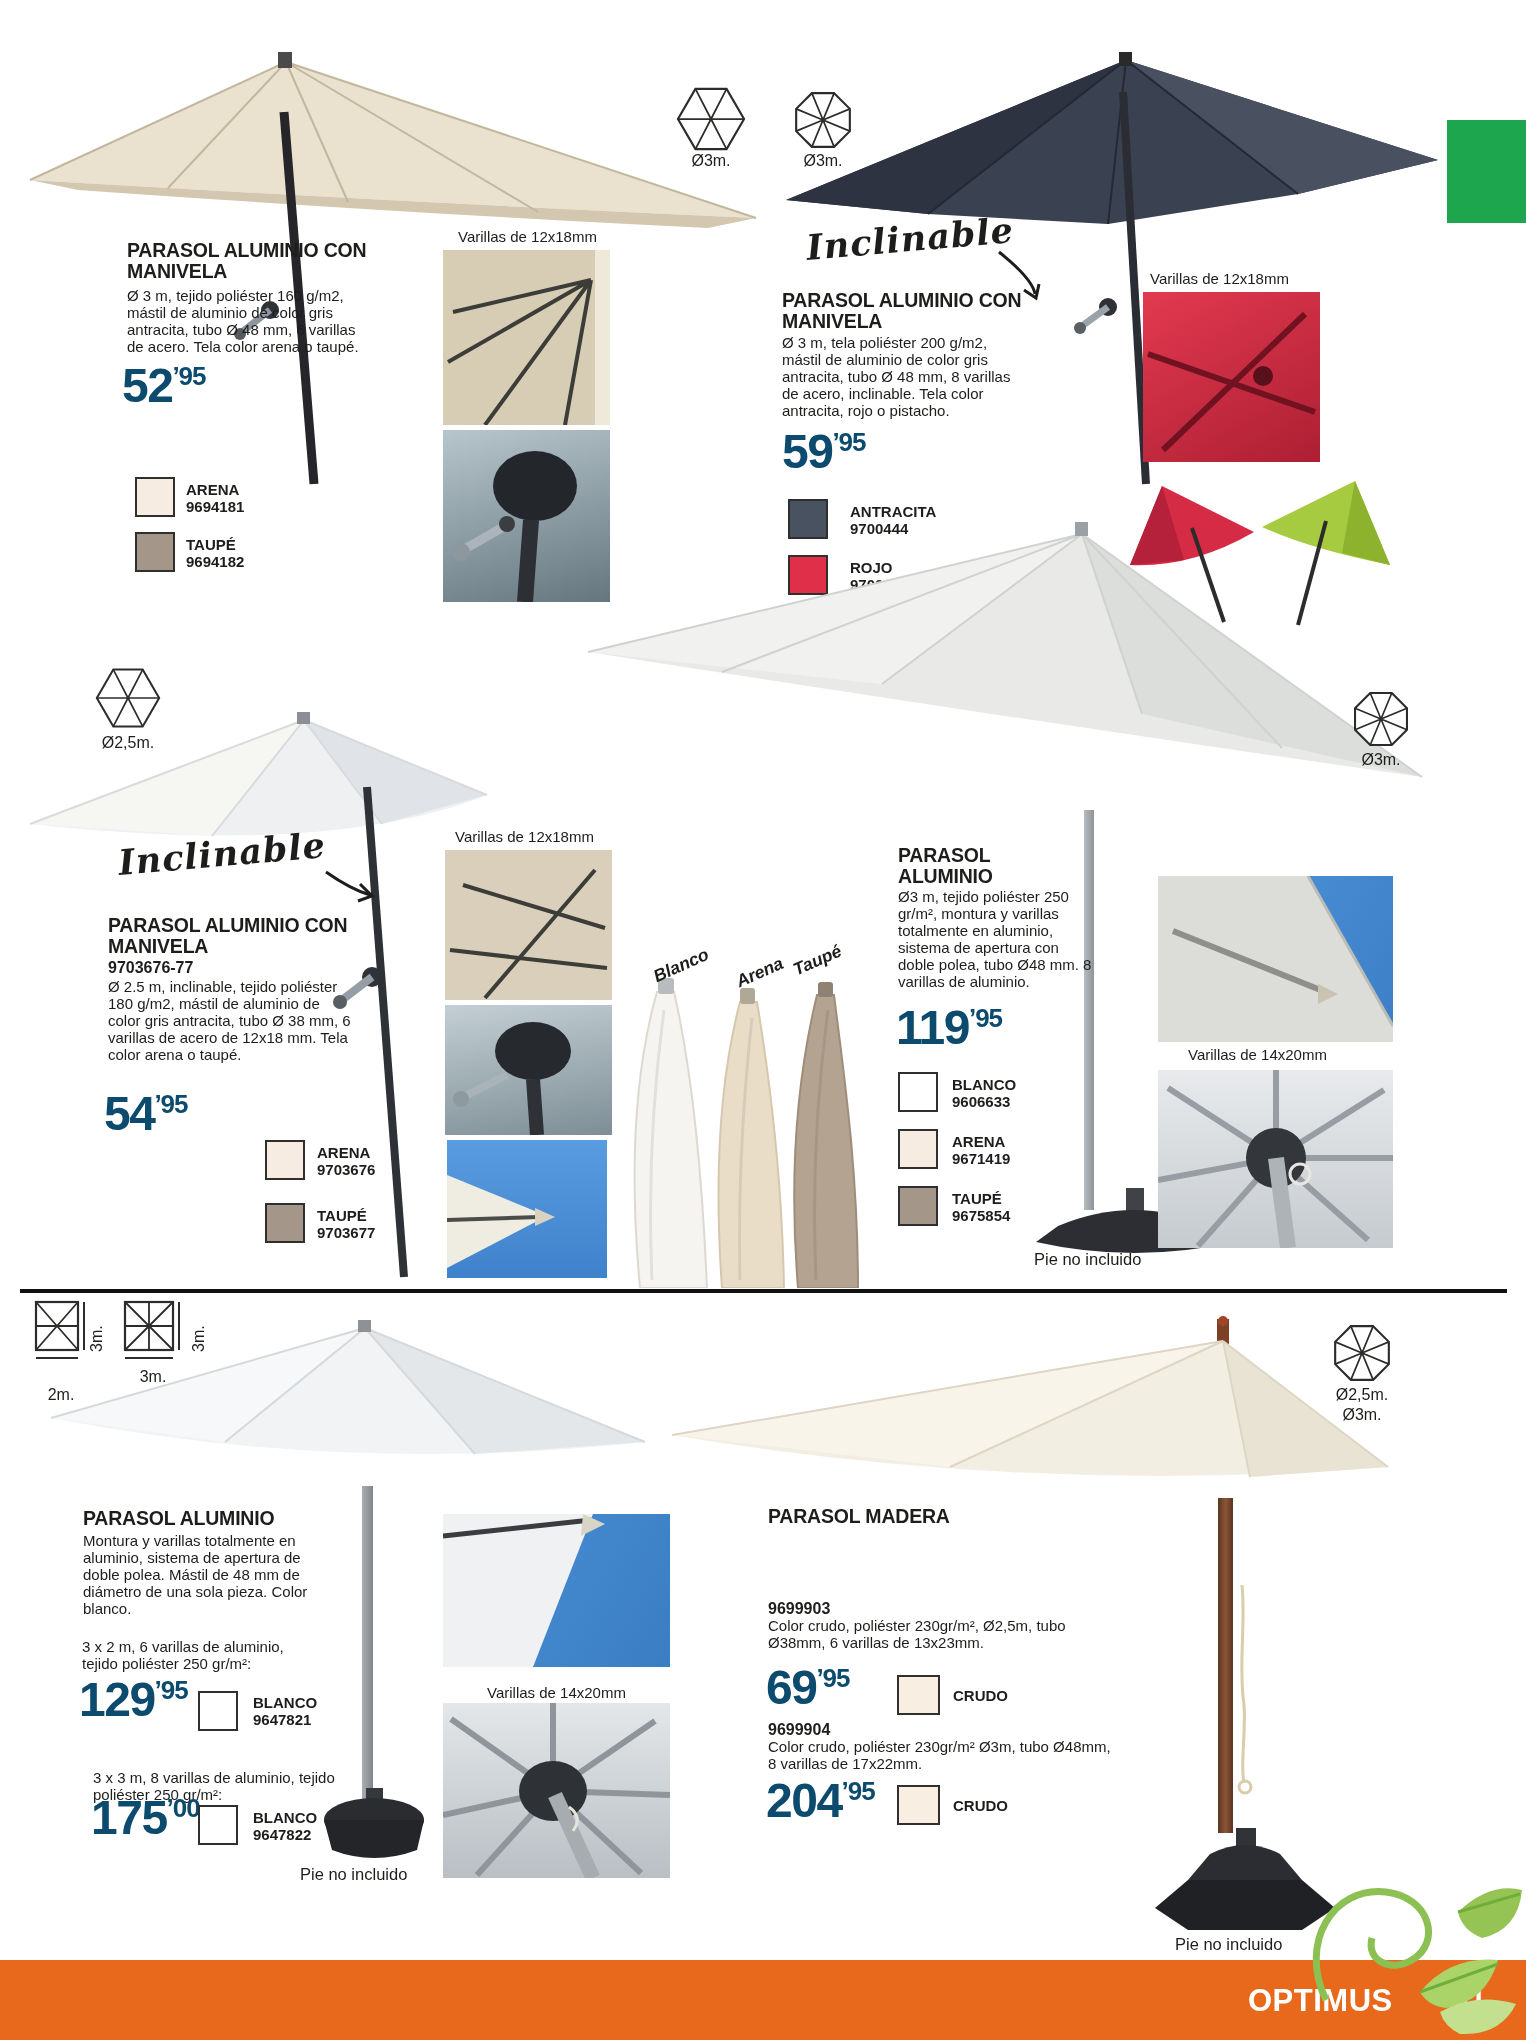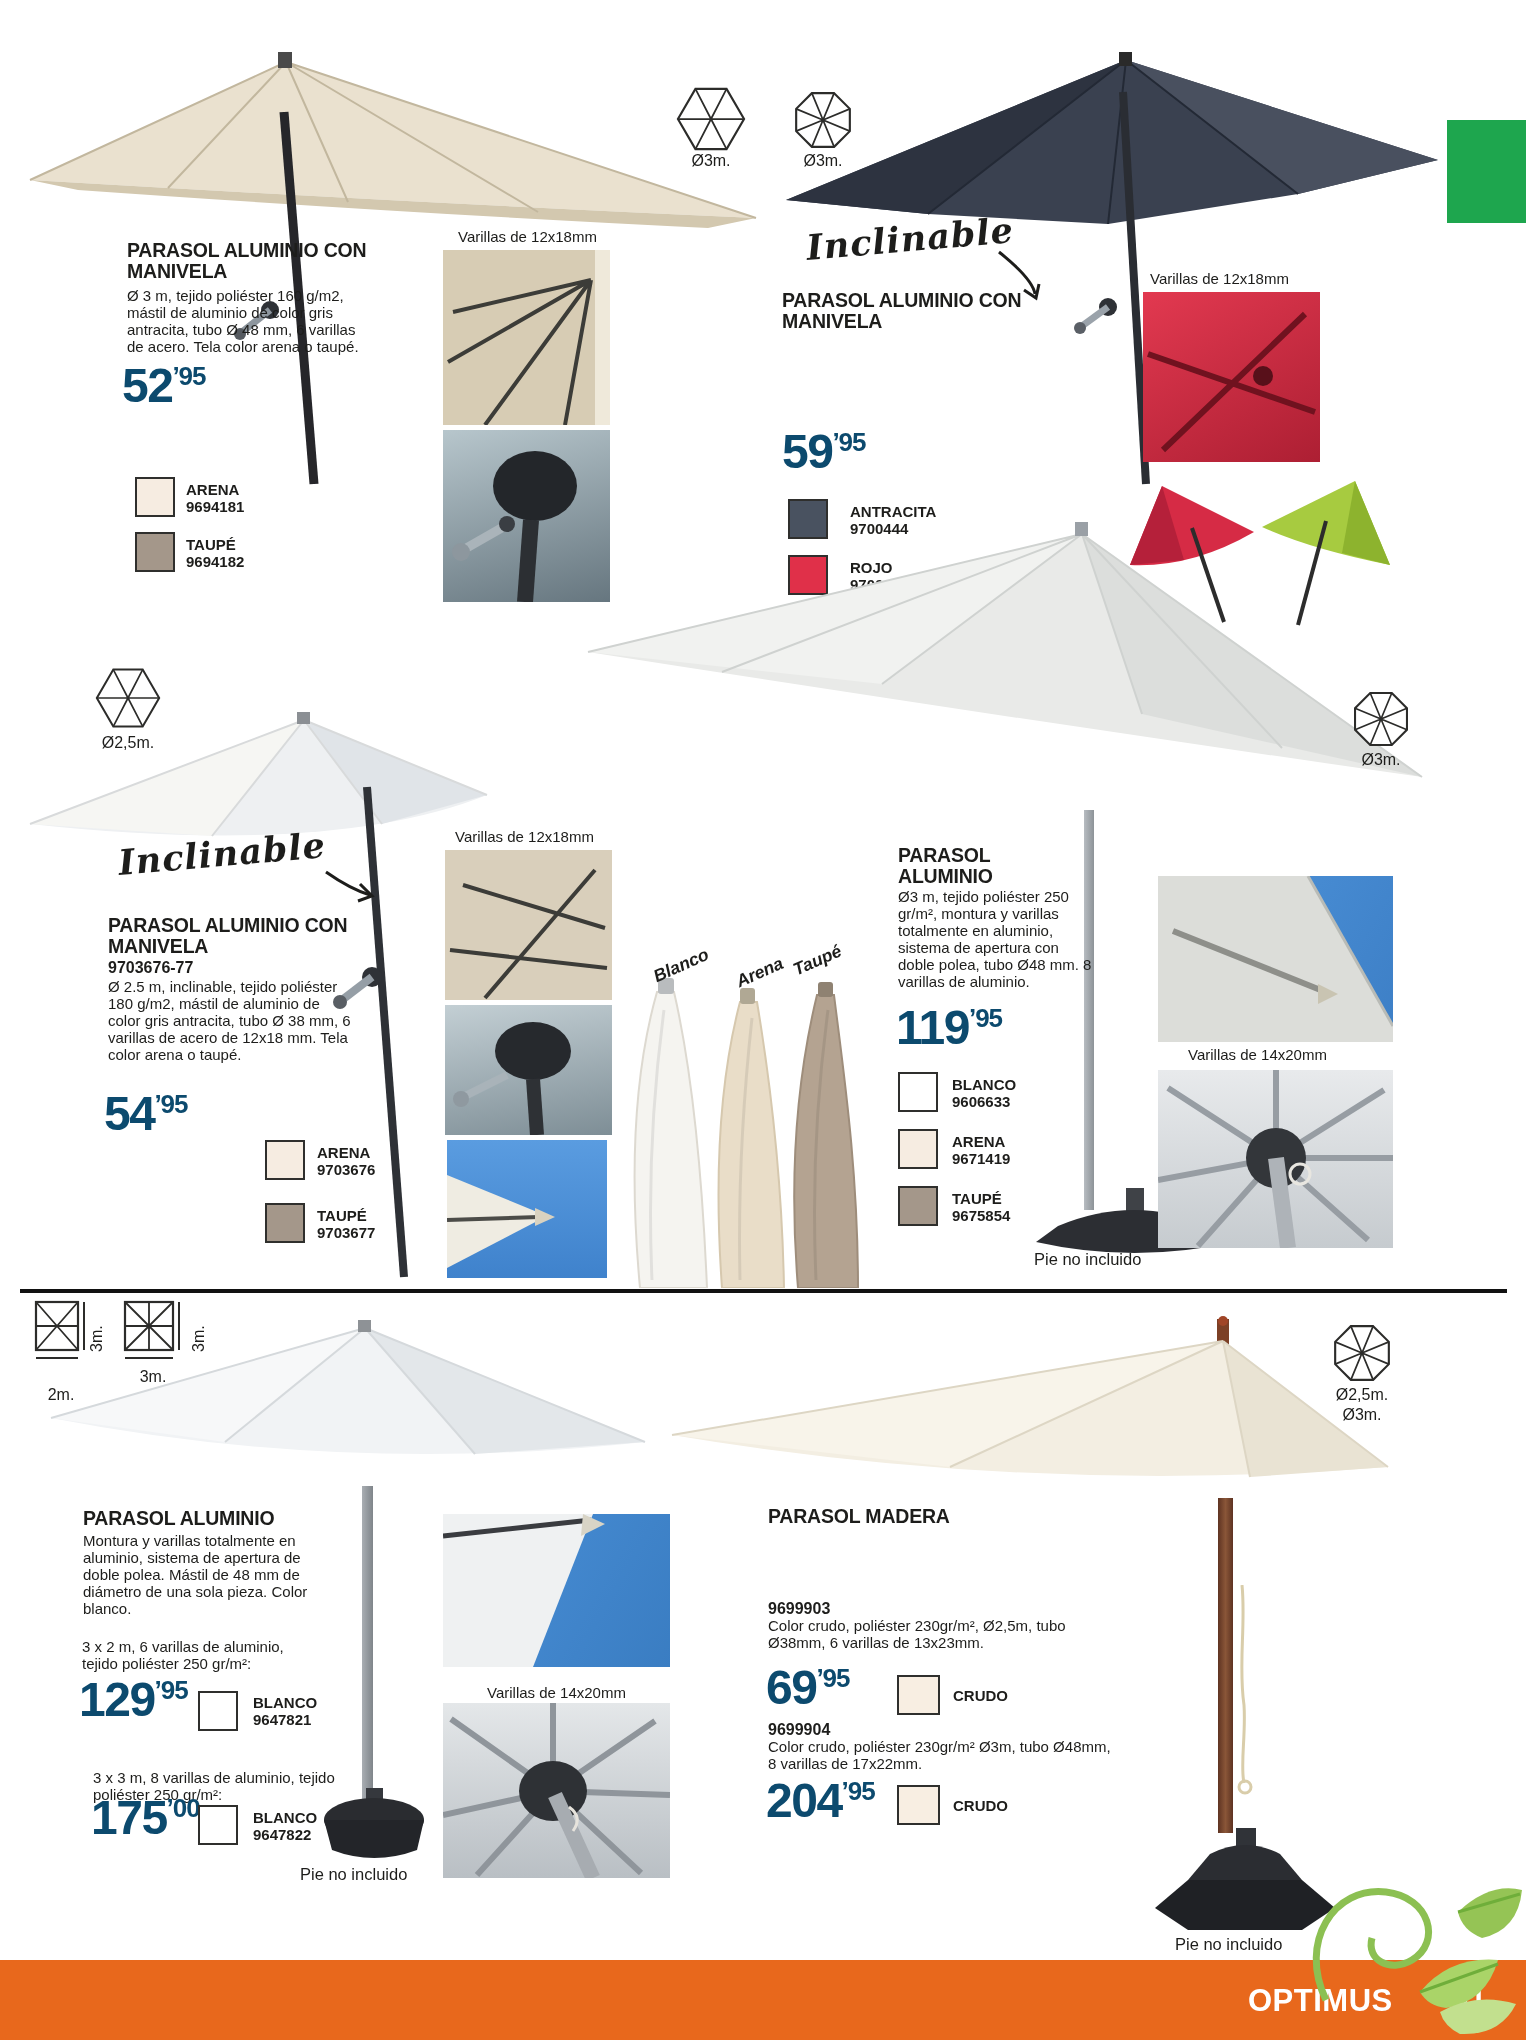--- a/index.html
+++ b/index.html
@@ -111,20 +111,21 @@
     </div>
     <div class="iclab" style="left:776px;top:152px;width:94px;">Ø3m.</div>
     <div class="scr" style="left:806px;top:218px;">Inclinable</div>
     <div class="abs" style="left:995px;top:248px;">
       <svg width="50" height="56" viewBox="0 0 50 56">
         <path d="M4,4 C24,20 38,34 40,46" stroke="#1d1d1b" stroke-width="3" fill="none"></path>
         <path d="M29,42 L41,50 L44,36" stroke="#1d1d1b" stroke-width="3" fill="none"></path>
       </svg>
     </div>
     <h2 class="abs t" style="left:782px;top:290px;width:240px;margin:0;">PARASOL ALUMINIO CON MANIVELA</h2>
+    <p class="abs d" style="left:782px;top:334px;width:243px;margin:0;">Ø 3 m, tela poliéster 200 g/m2, mástil de aluminio de color gris antracita, tubo Ø 48 mm, 8 varillas de acero, inclinable.  Tela color antracita, rojo o pistacho.</p>
     <div class="price" style="left:782px;top:424px;">
       <span class="i">59</span><span class="c">’95</span>
     </div>
     <div class="sw" style="left: 788px; top: 499px; background: rgb(73, 82, 96);"></div>
     <div class="swl" style="left:850px;top:503px;">
       <div>ANTRACITA</div>
       <div>9700444</div>
     </div>
     <div class="sw" style="left: 788px; top: 555px; background: rgb(224, 48, 73);"></div>
     <div class="swl" style="left:850px;top:559px;">

